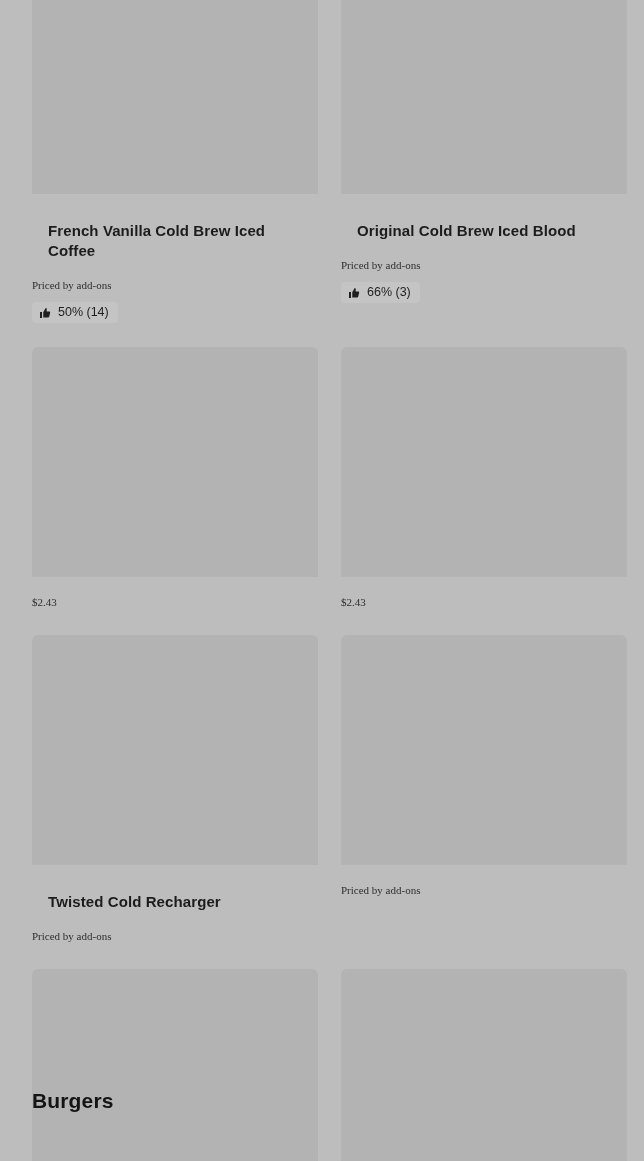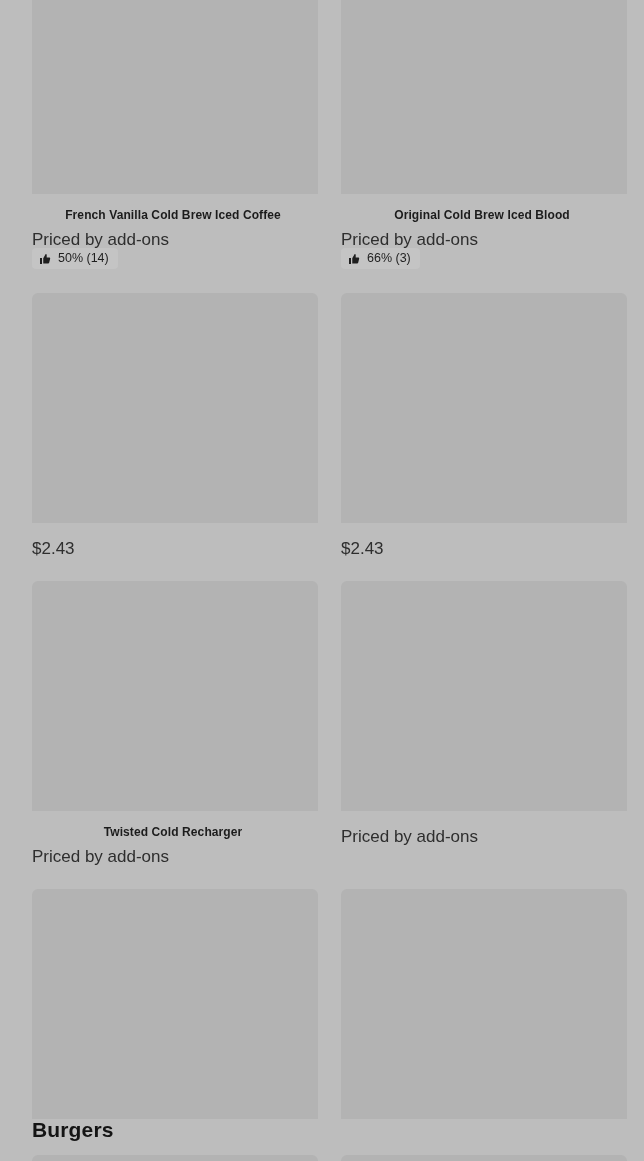--- a/index.html
+++ b/index.html
@@ -47,42 +47,43 @@
     border-radius: 6px 6px 0 0;
     display: block;
   }
 
   .card-body {
     padding-top: 11px;
     padding-bottom: 24px;
   }
 
   .card-title {
-    font-size: 12px;
+    font-size: 15px;
     line-height: 20px;
     font-weight: 600;
     color: #1c1c1c;
     letter-spacing: 0.1px;
-    margin: 0;
+    margin: 16px;
     max-width: 282px;
-    text-align: center;
   }
 
   .card-sub {
-    font-size: 17px;
+    font-size: 11px;
     line-height: 17px;
     font-weight: 400;
     color: #2e2e2e;
     margin: 6px 0 0 0;
+    font-family: Liberation Serif, serif;
   }
 
   .rating-badge {
     display: inline-flex;
     align-items: center;
     gap: 7px;
+    margin-top: 8px;
     padding: 3px 9px 3px 7px;
     background: #c4c4c4;
     border-radius: 4px;
     font-size: 12.5px;
     line-height: 15px;
     color: #1f1f1f;
   }
 
   .thumb-icon {
     display: inline-block;
@@ -95,21 +96,21 @@
 
   .rating-text {
     display: inline-block;
     white-space: nowrap;
   }
 
   
   .section-heading {
     position: absolute;
     left: 32px;
-    top: 1116px;
+    top: 1087px;
     font-size: 21px;
     line-height: 28px;
     font-weight: 600;
     color: #141414;
     letter-spacing: 0.15px;
     margin: 0;
   }
 
   
   .next-row {

